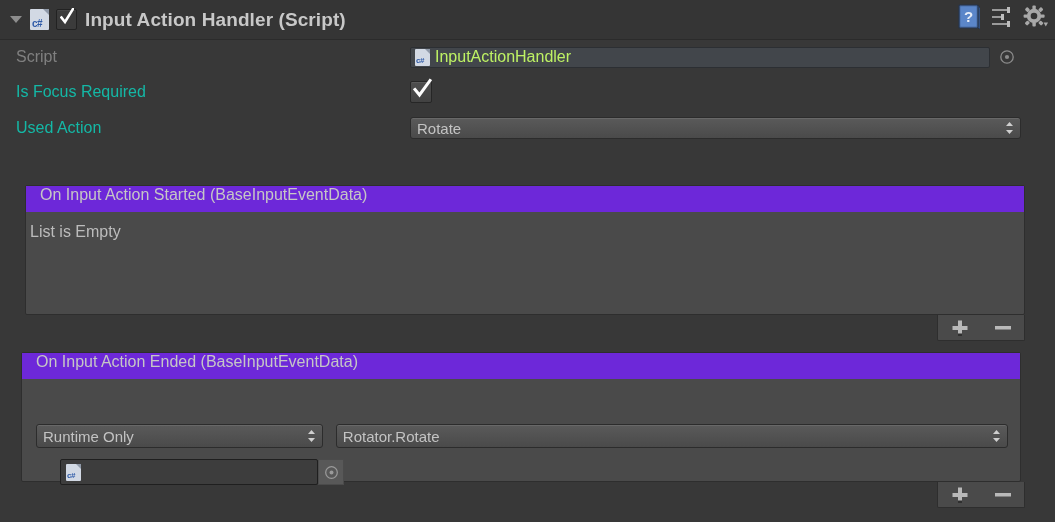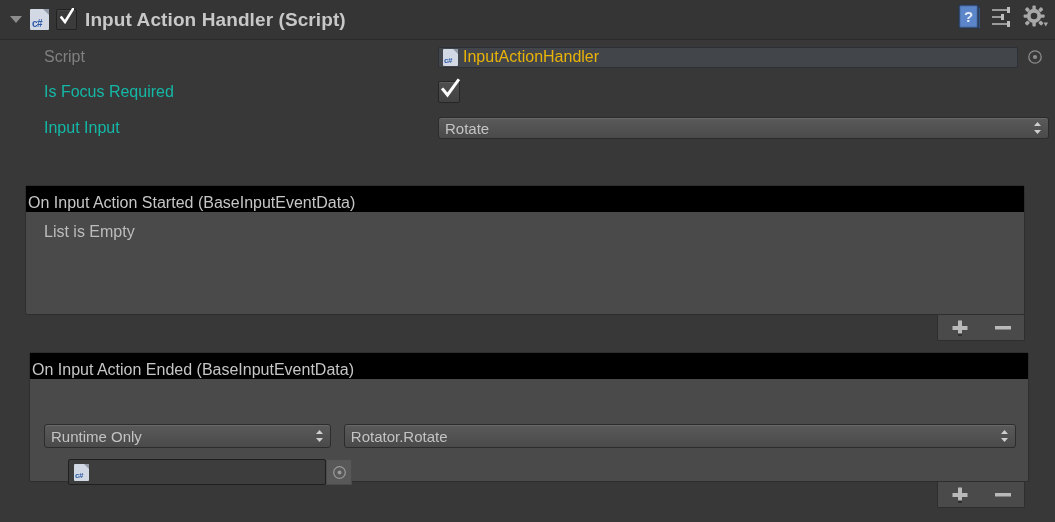--- a/index.html
+++ b/index.html
@@ -106,21 +106,21 @@
     width: 24px; height: 26px;
   }
   .preset-icon { width: 24px; height: 22px; }
   .gear-icon { width: 26px; height: 24px; }
 
   
   .prop-row {
     height: 36px;
     display: flex;
     align-items: center;
-    padding-left: 44px;
+    padding-left: 16px;
   }
   .prop-label {
     width: 394px;
     flex: 0 0 auto;
     font-size: 16px;
     color: #14b8a6;
     white-space: nowrap;
   }
   .prop-label.dim { color: #808080; }
 
@@ -131,21 +131,21 @@
     border: 1px solid #2c2f33;
     border-radius: 2px;
     display: flex;
     align-items: center;
     padding: 0 4px;
     color: #9b9b9b;
     font-size: 16px;
     white-space: nowrap;
     overflow: hidden;
   }
-  .obj-field .obj-name { color: #eab308; }
+  .obj-field .obj-name { color: #bef264; }
   .picker-dot {
     width: 16px; height: 16px;
     flex: 0 0 auto;
     margin-left: 6px;
   }
 
   
   .chk {
     width: 22px; height: 22px;
     background: linear-gradient(#4e4e4e, #424242);
@@ -190,32 +190,32 @@
 
   
   .event-panel {
     position: absolute;
     border: 1px solid #2e2e2e;
     background: #4a4a4a;
     border-radius: 2px;
   }
   .event-head {
     height: 27px;
-    background: #000000;
+    background: #6d28d9;
     border-bottom: 1px solid #4a4a4a;
     display: flex;
-    align-items: flex-end;
-    padding-left: 2px;
+    align-items: flex-start;
+    padding-left: 14px;
     font-size: 16px;
     color: #c6c6c6;
     white-space: nowrap;
   }
   .event-body { position: relative; }
   .empty-text {
-    padding: 10px 0 0 18px;
+    padding: 10px 0 0 4px;
     font-size: 16px;
     color: #bcbcbc;
   }
 
   
   .pm-bar {
     position: absolute;
     height: 26px;
     background: #4a4a4a;
     border: 1px solid #2e2e2e;
@@ -331,21 +331,21 @@
   <div class="prop-row">
     <div class="prop-label">Is Focus Required</div>
     <div class="chk on">
       <svg class="tick2" viewBox="0 0 20 22">
         <path d="M3 11.5 L7.5 17 L18 2.5" stroke="#fdfdfd" stroke-width="3" fill="none" stroke-linecap="square"></path>
       </svg>
     </div>
   </div>
 
   <div class="prop-row">
-    <div class="prop-label">Input Input</div>
+    <div class="prop-label">Used Action</div>
     <div class="popup" style="width:611px;">
       <span class="txt">Rotate</span>
       <svg class="updown" viewBox="0 0 9 14">
         <path d="M4.5 1 L8 5 L1 5 Z" fill="#cfcfcf"></path>
         <path d="M4.5 13 L8 9 L1 9 Z" fill="#cfcfcf"></path>
       </svg>
     </div>
   </div>
 
 
@@ -365,21 +365,21 @@
         <rect x="7" y="14.5" width="4" height="2.5" fill="#2f2f2f"></rect>
       </svg>
     </div>
     <div class="pm-btn">
       <svg class="minus-g" viewBox="0 0 18 6">
         <rect x="1" y="1" width="16" height="3.5" fill="#b9b9b9"></rect>
       </svg>
     </div>
   </div>
 
-  <div class="event-panel" style="left:29px; top:352px; width:1000px; height:130px;">
+  <div class="event-panel" style="left:21px; top:352px; width:1000px; height:130px;">
     <div class="event-head">
       <span>On Input Action Ended (BaseInputEventData)</span>
     </div>
     <div class="event-body" style="height:101px;">
 
       <div class="entry" style="left:14px; top:44px; width:972px;">
         <div style="display:flex; align-items:center; gap:13px;">
           <div class="popup" style="width:288px; height:24px;">
             <span class="txt">Runtime Only</span>
             <svg class="updown" viewBox="0 0 9 14">

